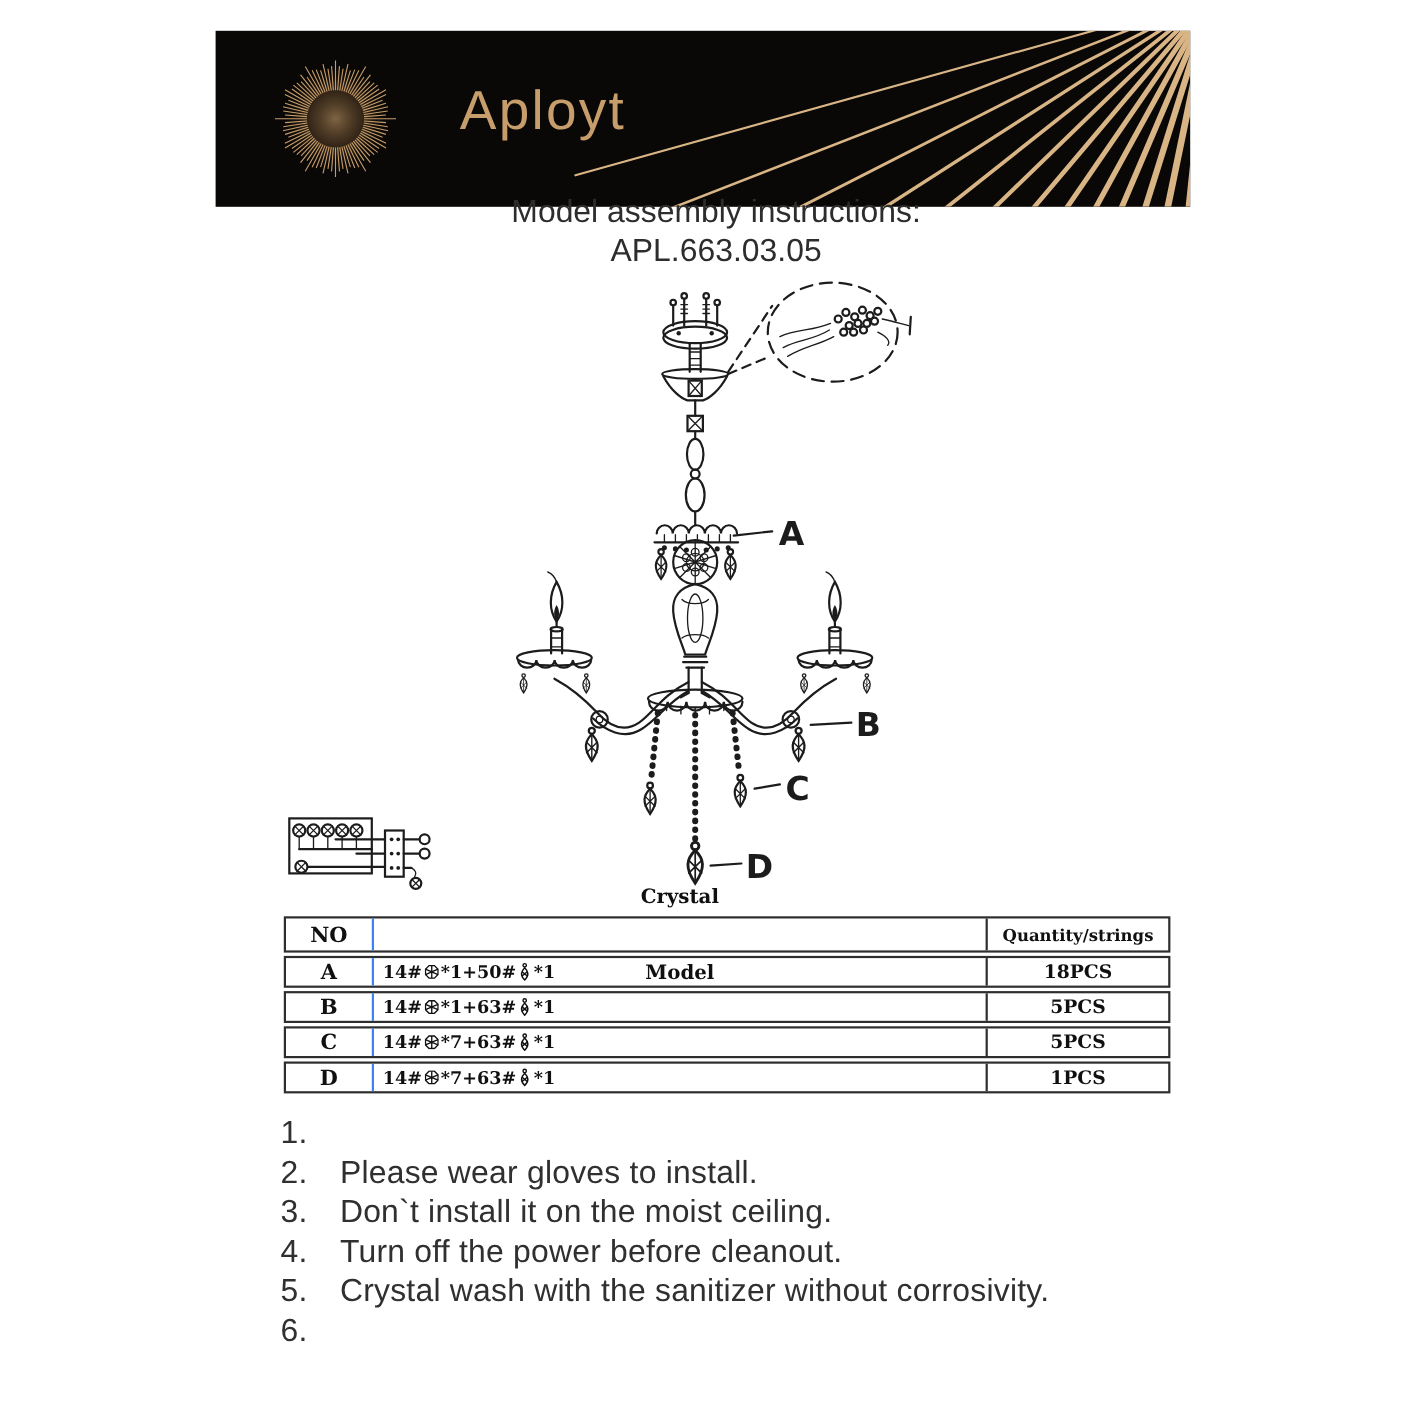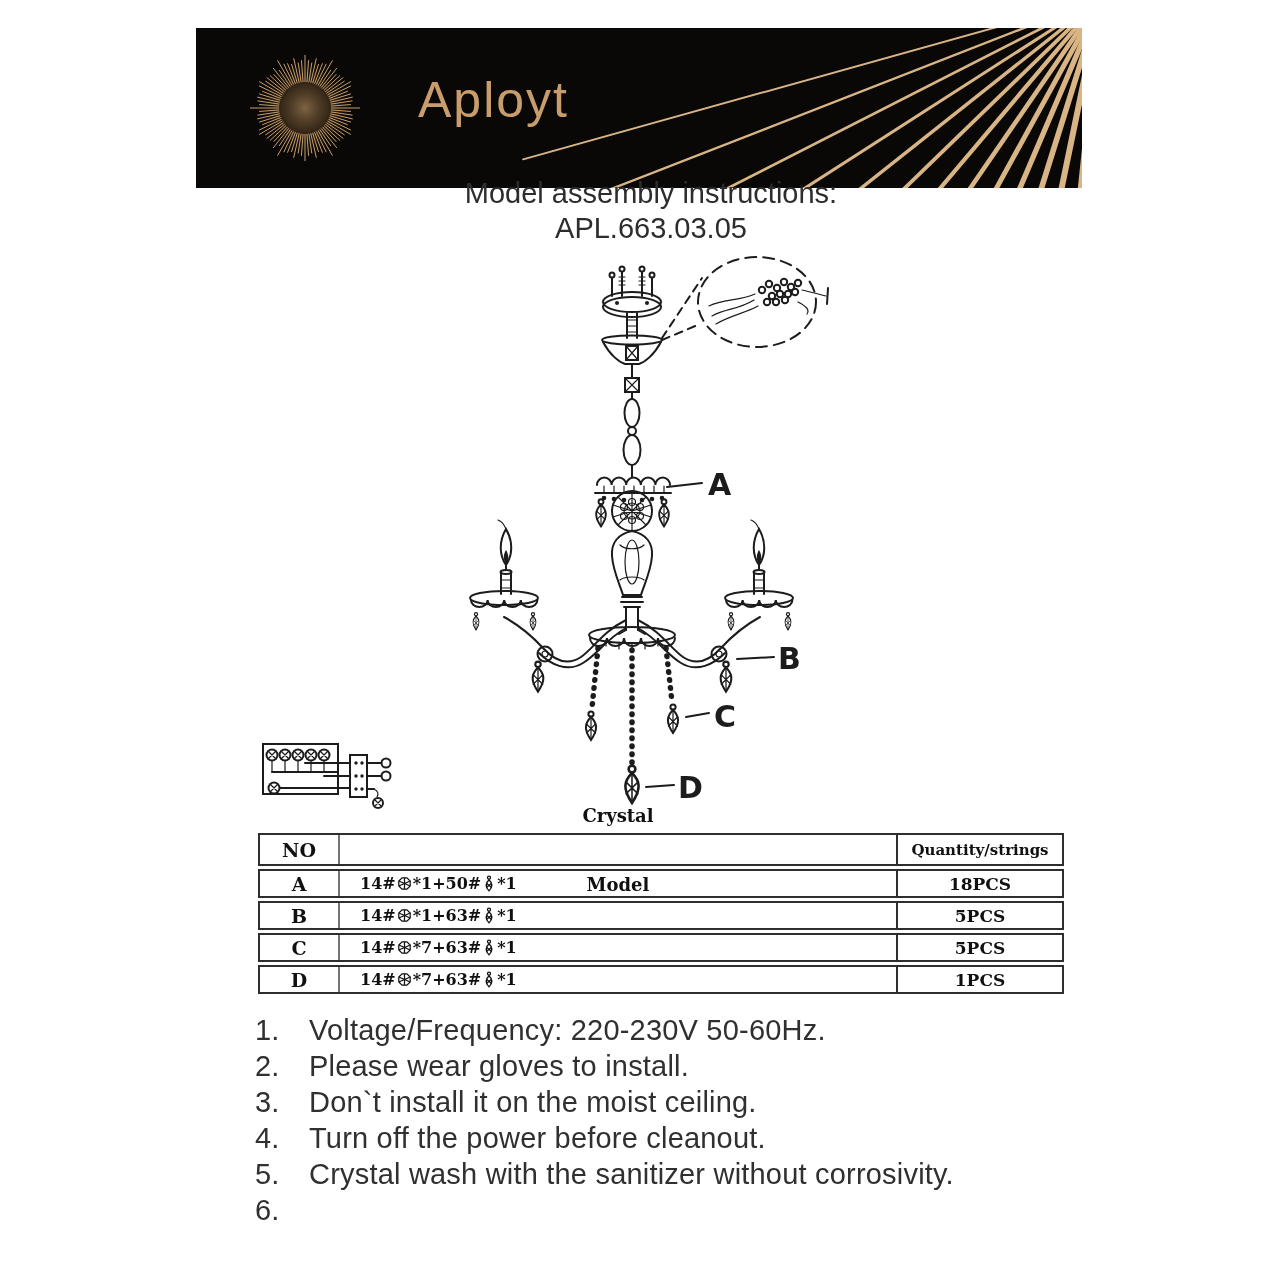--- a/index.html
+++ b/index.html
@@ -34,24 +34,24 @@
   .drawing .dashed2{stroke-dasharray:8 6;}
   .drawing text{fill:currentColor;stroke:none;font-family:"DejaVu Sans",sans-serif;
     font-weight:bold;font-size:30px;}
 
   
   .parts{position:absolute;left:258px;top:833px;width:806px;color:#101010;
     font-family:"DejaVu Serif",serif;font-weight:bold;}
   .prow{display:flex;border:2px solid #2e2e2e;margin-bottom:3px;height:29px;
     box-sizing:border-box;background:#fff;}
   .prow.head{height:33px;}
-  .cno{width:78px;border-right:2px solid #737373;display:flex;align-items:center;
+  .cno{width:78px;border-right:2px solid #3b82f6;display:flex;align-items:center;
     justify-content:center;font-size:19px;flex:none;}
   .cspec{flex:1;border-right:2px solid #2e2e2e;display:flex;align-items:center;
-    padding-left:20px;font-size:16px;gap:2px;}
+    padding-left:8px;font-size:16px;gap:2px;}
   .cspec.headc{justify-content:center;gap:48px;padding-left:0;font-size:18px;flex-direction:column;}
   .cqty{width:164px;display:flex;align-items:center;justify-content:center;font-size:17px;flex:none;}
   .prow.head .cqty{font-size:15px;}
   .specicon{flex:none;display:block;}
   .specicon *{fill:none;stroke:#111;stroke-width:1.5;}
 
   
   .inst-list{position:absolute;left:255px;top:1016px;width:815px;color:#303030;
     font-size:29px;letter-spacing:0.2px;}
   .inst{display:flex;align-items:baseline;line-height:29px;margin-bottom:7px;}
@@ -485,21 +485,20 @@
           </svg>
         <span>*1</span>
       </div>
       <div class="cqty">1PCS</div>
     </div>
   </div>
 
   <div class="inst-list">
     <div class="inst">
       <span class="n">1.</span>
-      <span>Voltage/Frequency: 220-230V 50-60Hz.</span>
     </div>
     <div class="inst">
       <span class="n">2.</span>
       <span>Please wear gloves to install.</span>
     </div>
     <div class="inst">
       <span class="n">3.</span>
       <span>Don`t install it on the moist ceiling.</span>
     </div>
     <div class="inst">

